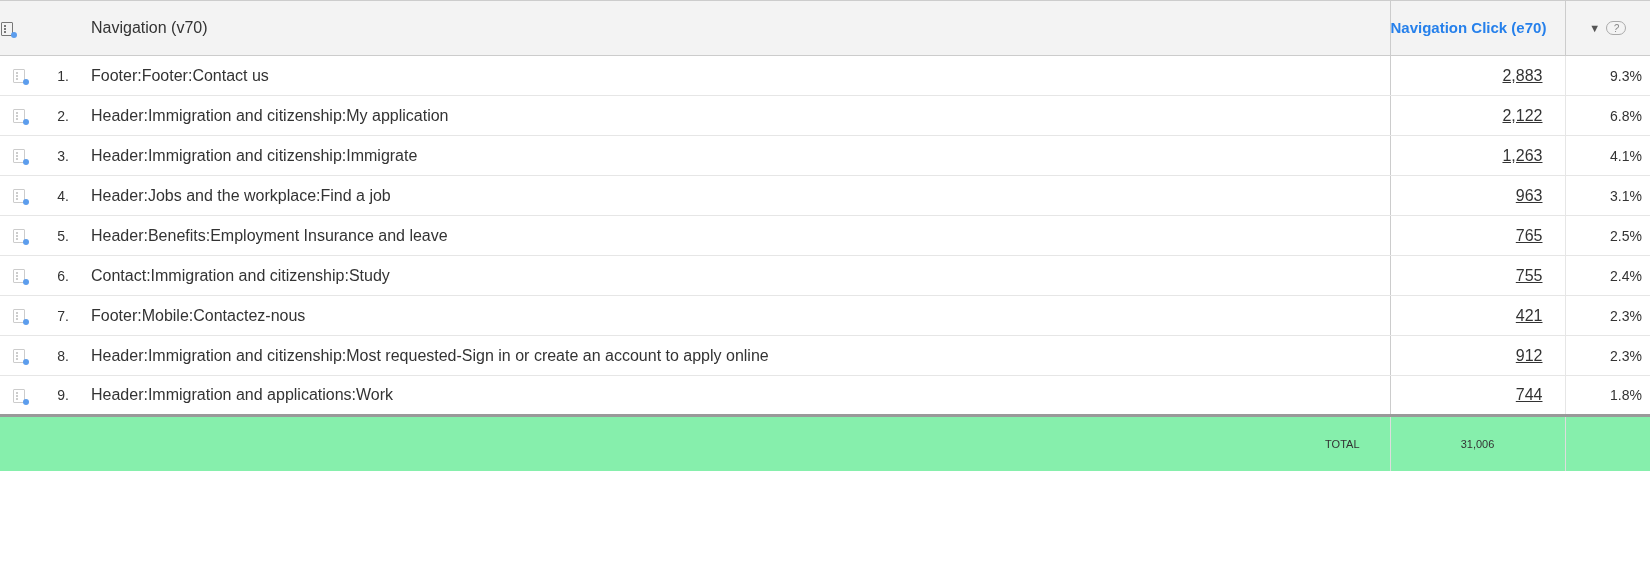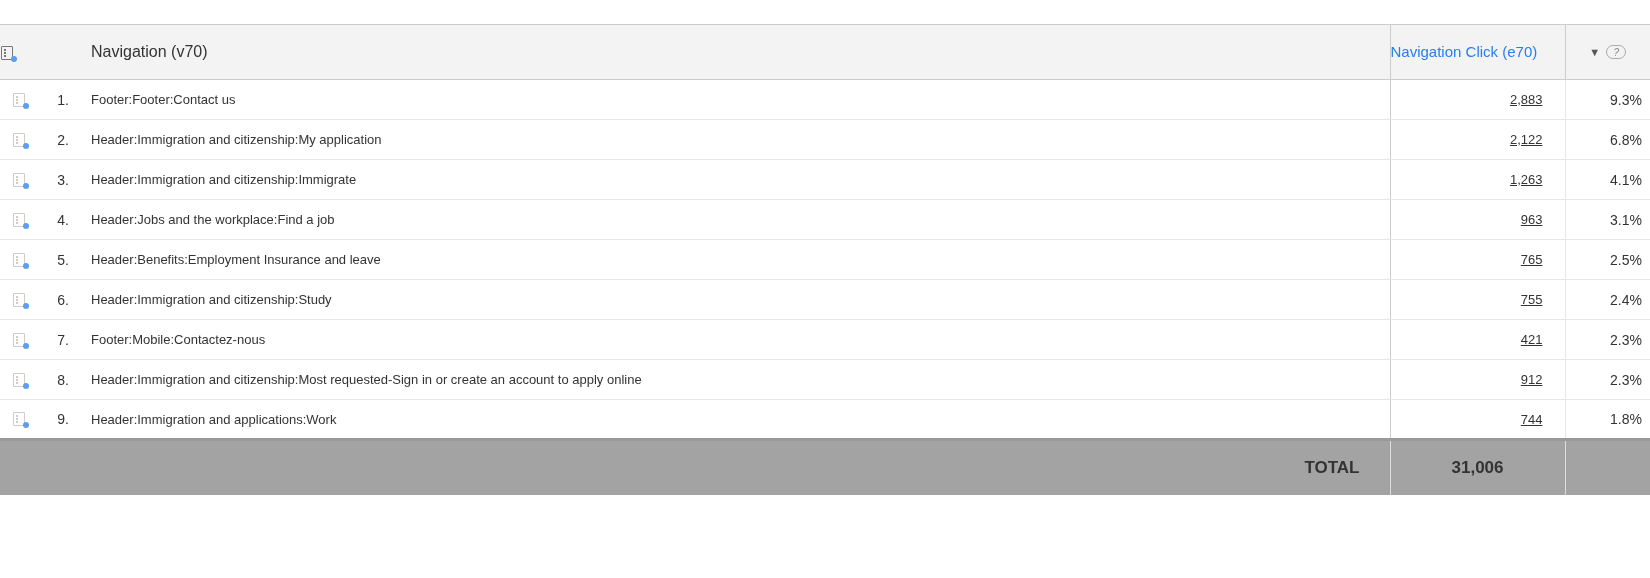--- a/index.html
+++ b/index.html
@@ -1,42 +1,42 @@
 <!DOCTYPE html>
 <html><head>
 <meta charset="utf-8">
 <style>
 * { margin:0; padding:0; box-sizing:border-box; }
 body { font-family:"Segoe UI",Arial,sans-serif; font-size:15px; color:#333; background:#fff; width:1650px; }
-.tbl { width:100%; border-collapse:collapse;margin-top:24px; }
+.tbl { width:100%; border-collapse:collapse; }
 .hdr-row { background:#f3f3f3; border-top:1px solid #ccc; border-bottom:1px solid #ccc; }
 .hdr-row th { font-weight:500; text-align:left; padding:0; height:55px; vertical-align:middle; }
 .col-icon { width:40px; text-align:center; }
 .col-rank { width:35px; text-align:right; padding-right:6px; }
 .col-dim { border-right:1px solid #ccc; }
 .dim-label { padding-left:16px; font-size:16px; color:#333; }
 .col-metric { width:175px; text-align:center; border-right:1px solid #ccc; }
-.metric-link { color:#2680eb; font-size:15px; font-weight:400; line-height:1.25; display:inline-block; cursor:pointer; }
+.metric-link { color:#2680eb; font-size:15px; font-weight:700; line-height:1.25; display:inline-block; cursor:pointer; }
 .col-sort { width:85px; text-align:center; }
 .sort-inner { display:flex; align-items:center; justify-content:center; gap:6px; }
 .sort-arrow { font-size:11px; color:#555; }
 .help-badge { display:inline-flex; align-items:center; justify-content:center; width:20px; height:14px; border:1px solid #aaa; border-radius:7px; font-size:10px; color:#888; font-style:italic; }
-.data-row td { border-bottom:1px solid #e6e6e6; height:40px; vertical-align:middle; font-size:13px; color:#333; }
+.data-row td { border-bottom:1px solid #e6e6e6; height:40px; vertical-align:middle; font-size:16px; color:#333; }
 .data-row .col-rank { font-size:14px; color:#333; }
 .data-row .col-dim { padding-left:16px; }
 .data-row .col-metric { text-align:right; padding-right:22px; border-right:1px solid #e6e6e6;text-decoration:underline; }
 .data-row .col-sort { text-align:right; padding-right:8px; font-size:14px; }
 .bd-icon { display:inline-block; position:relative; width:16px; height:16px; vertical-align:middle; }
 .bd-icon::before { content:""; position:absolute; left:1px; top:1px; width:10px; height:12px; border:1.5px solid currentColor; border-radius:1px; }
 .bd-icon::after { content:""; position:absolute; left:4px; top:4px; width:2px; height:2px; background:currentColor; box-shadow:0 3px 0 currentColor,0 6px 0 currentColor; }
 .bd-dot { position:absolute; right:-1px; bottom:-1px; width:6px; height:6px; border-radius:50%; background:#5c9ded; }
 .hdr-row .bd-icon { color:#777; }
 .data-row .bd-icon { color:#ccc; }
 .total-row { border-top:3px solid #999; }
-.total-row td { height:55px; background:#a3a3a3; font-weight:700; font-size:17px; color:#333; vertical-align:middle; }
+.total-row td { height:55px; background:#86efac; font-weight:400; font-size:11px; color:#333; vertical-align:middle; }
 .total-row .tlabel { text-align:right; padding-right:30px; border-right:1px solid #ddd; }
 .total-row .col-metric { border-right:1px solid #ddd; }
 </style>
 </head>
 <body>
 
 <table class="tbl">
 <thead>
 <tr class="hdr-row">
   <th class="col-icon">
@@ -89,21 +89,21 @@
       <tr class="data-row">
         <td class="col-icon"><span class="bd-icon"><span class="bd-dot"></span></span></td>
         <td class="col-rank">5.</td>
         <td class="col-dim">Header:Benefits:Employment Insurance and leave</td>
         <td class="col-metric">765</td>
         <td class="col-sort">2.5%</td>
       </tr>
       <tr class="data-row">
         <td class="col-icon"><span class="bd-icon"><span class="bd-dot"></span></span></td>
         <td class="col-rank">6.</td>
-        <td class="col-dim">Header:Immigration and citizenship:Study</td>
+        <td class="col-dim">Contact:Immigration and citizenship:Study</td>
         <td class="col-metric">755</td>
         <td class="col-sort">2.4%</td>
       </tr>
       <tr class="data-row">
         <td class="col-icon"><span class="bd-icon"><span class="bd-dot"></span></span></td>
         <td class="col-rank">7.</td>
         <td class="col-dim">Footer:Mobile:Contactez-nous</td>
         <td class="col-metric">421</td>
         <td class="col-sort">2.3%</td>
       </tr>

